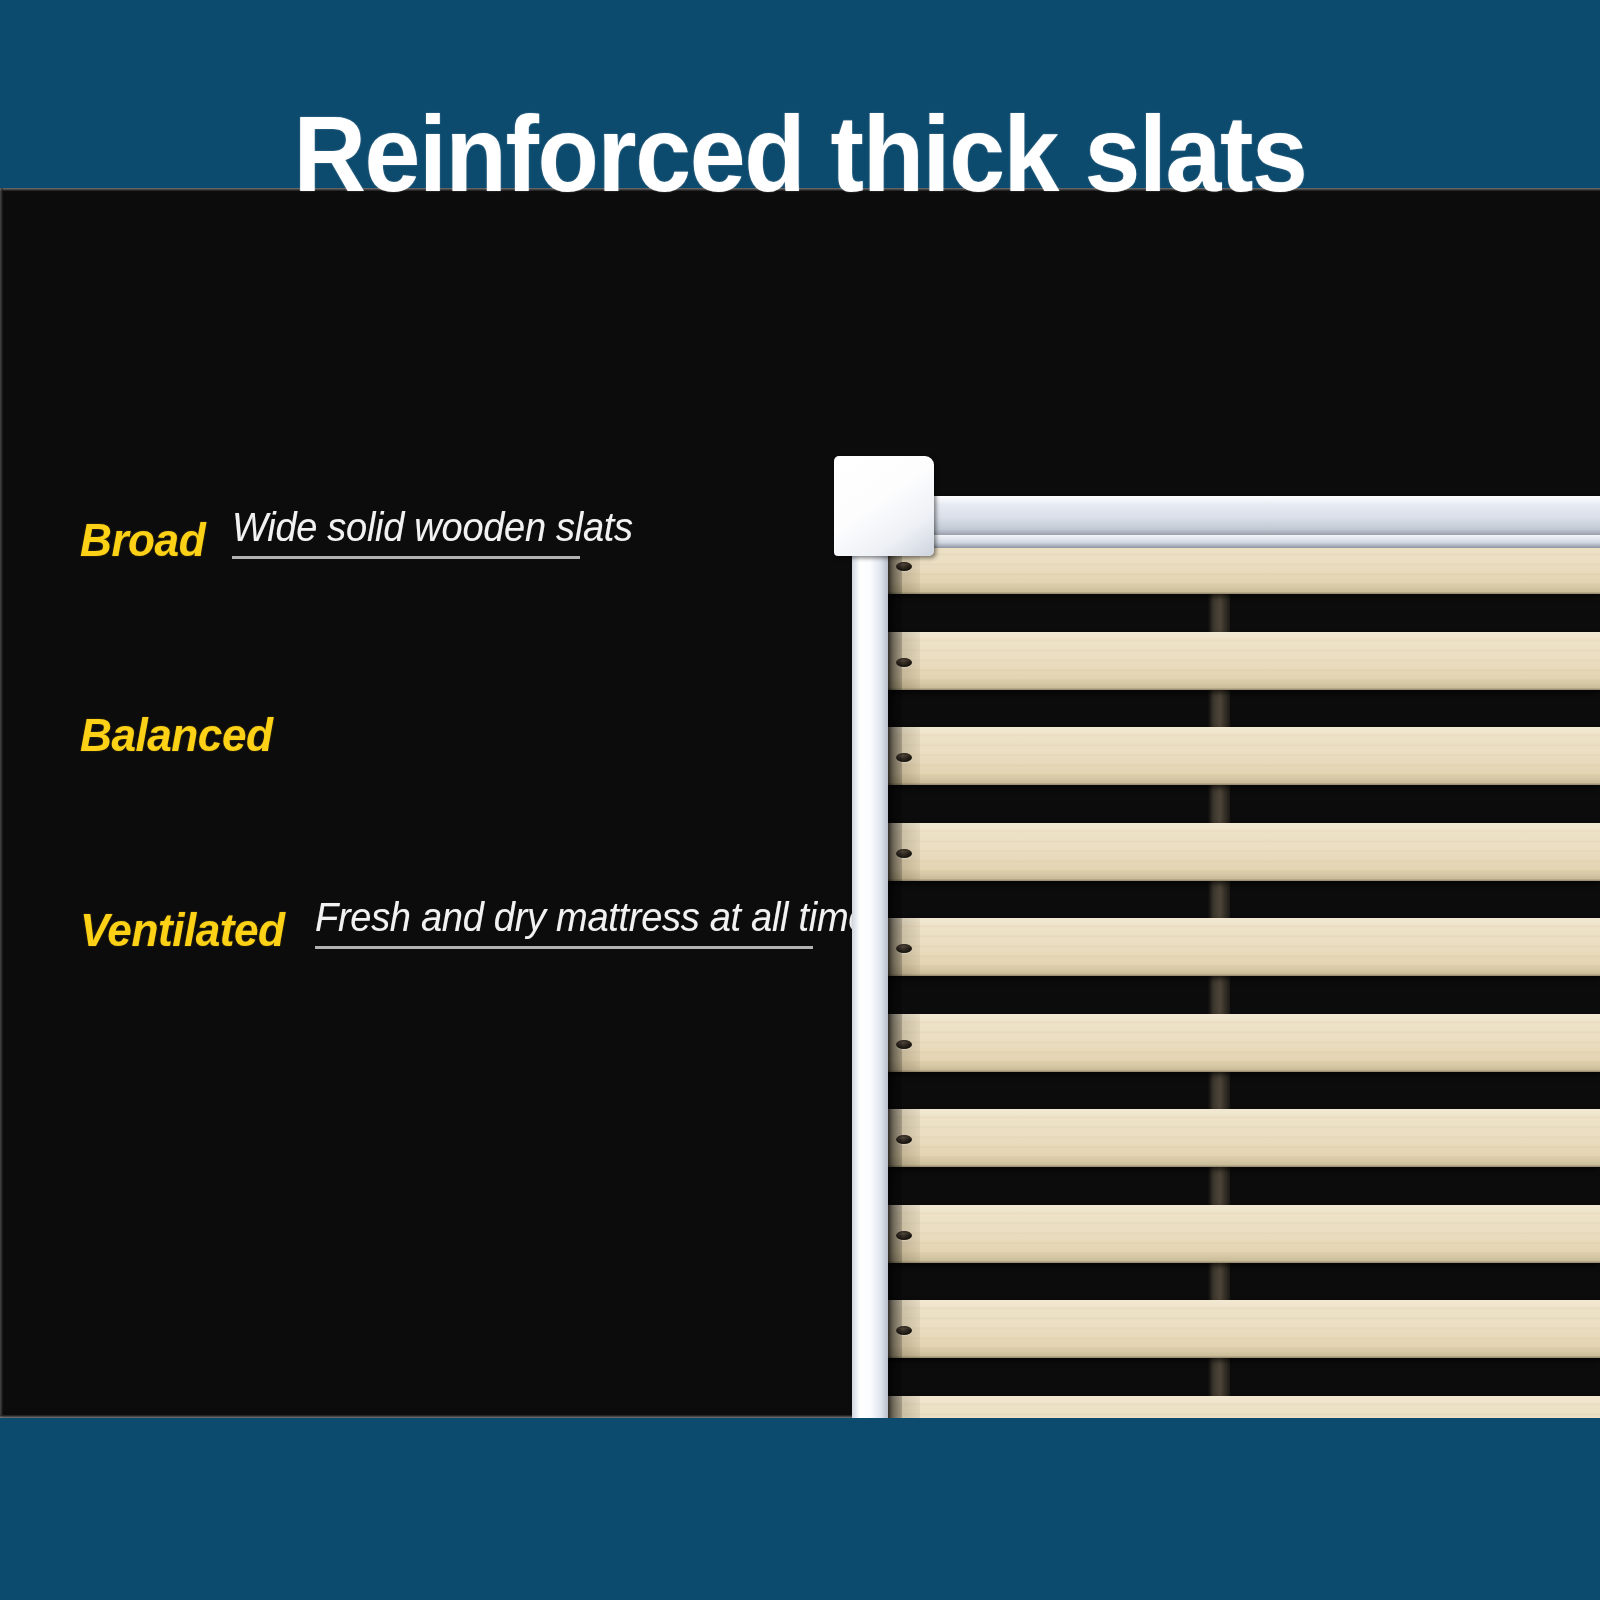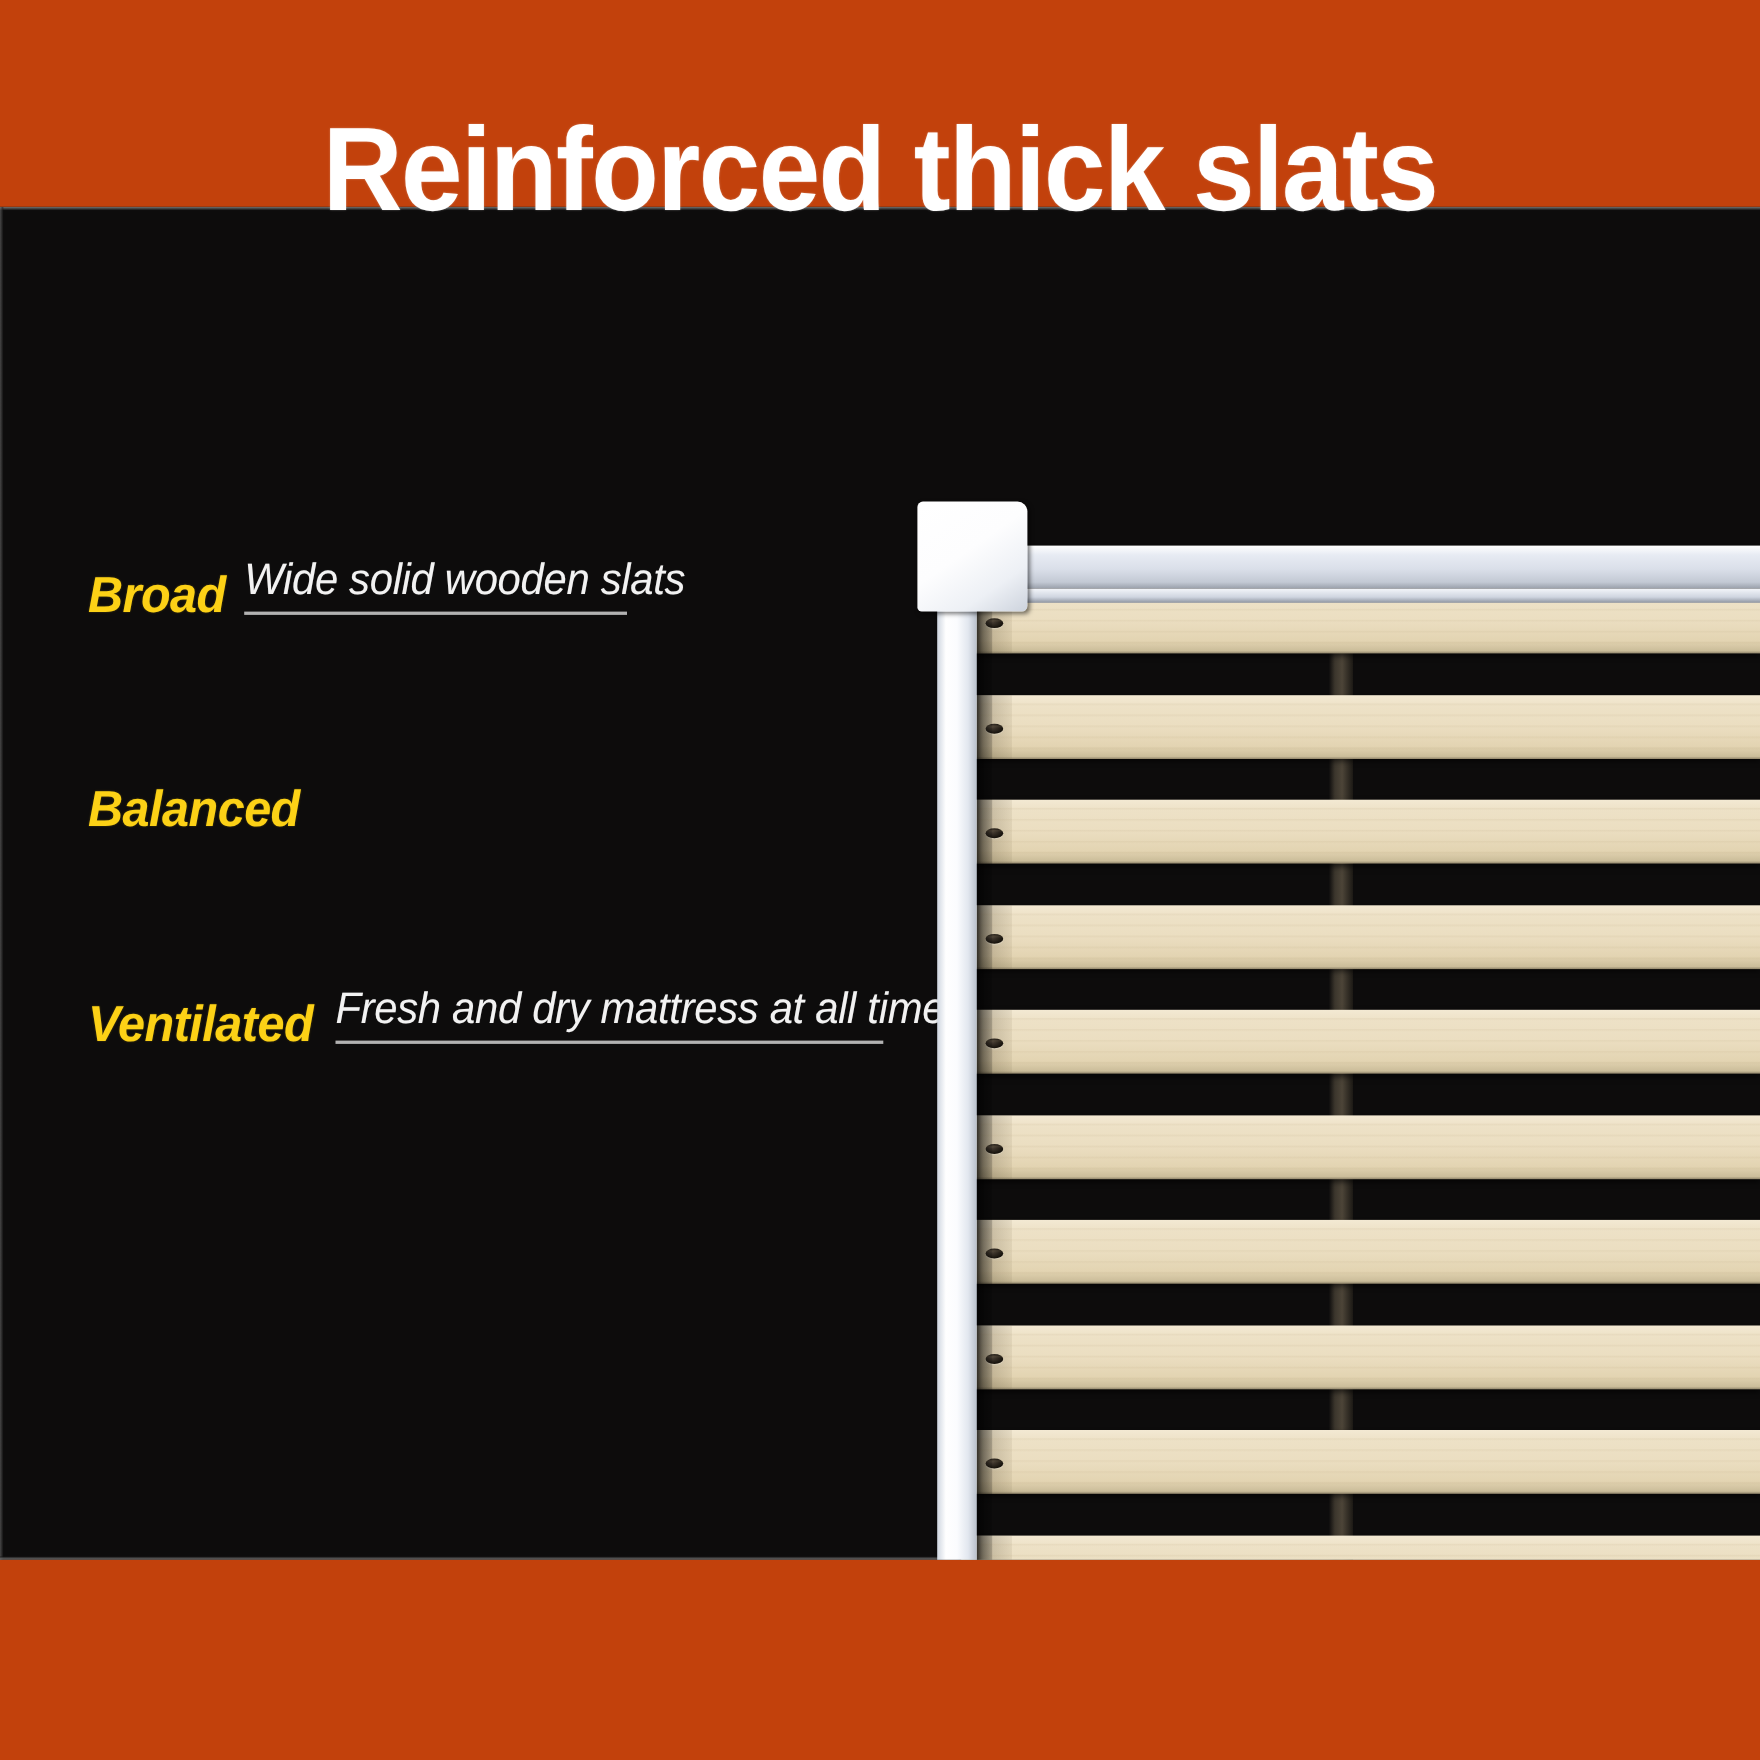--- a/index.html
+++ b/index.html
@@ -12,21 +12,21 @@
     width: 1600px;
     height: 1600px;
     font-family: "Liberation Sans", sans-serif;
     overflow: hidden;
   }
 
   #page {
     position: relative;
     width: 1600px;
     height: 1600px;
-    background: #c2410c;
+    background: #0c4a6e;
   }
 
   
   .hero-panel {
     position: absolute;
     left: 0;
     top: 188px;
     width: 1600px;
     height: 1230px;
     background: #0d0c0c;
@@ -92,21 +92,21 @@
     font-weight: 700;
     font-size: 46px;
     line-height: 46px;
     letter-spacing: -0.5px;
     white-space: nowrap;
     transform: scaleX(0.96);
     transform-origin: 0 50%;
     text-shadow: 0 0 2px rgba(252,209,22,.30);
   }
   .feature-desc-wrap {
-    margin-left: 12px;
+    margin-left: 22px;
     padding-bottom: 4px;
   }
   .feature-desc {
     color: #f2f2f2;
     font-weight: 400;
     font-size: 40px;
     line-height: 44px;
     letter-spacing: -0.3px;
     white-space: nowrap;
     transform: scaleX(0.95);

